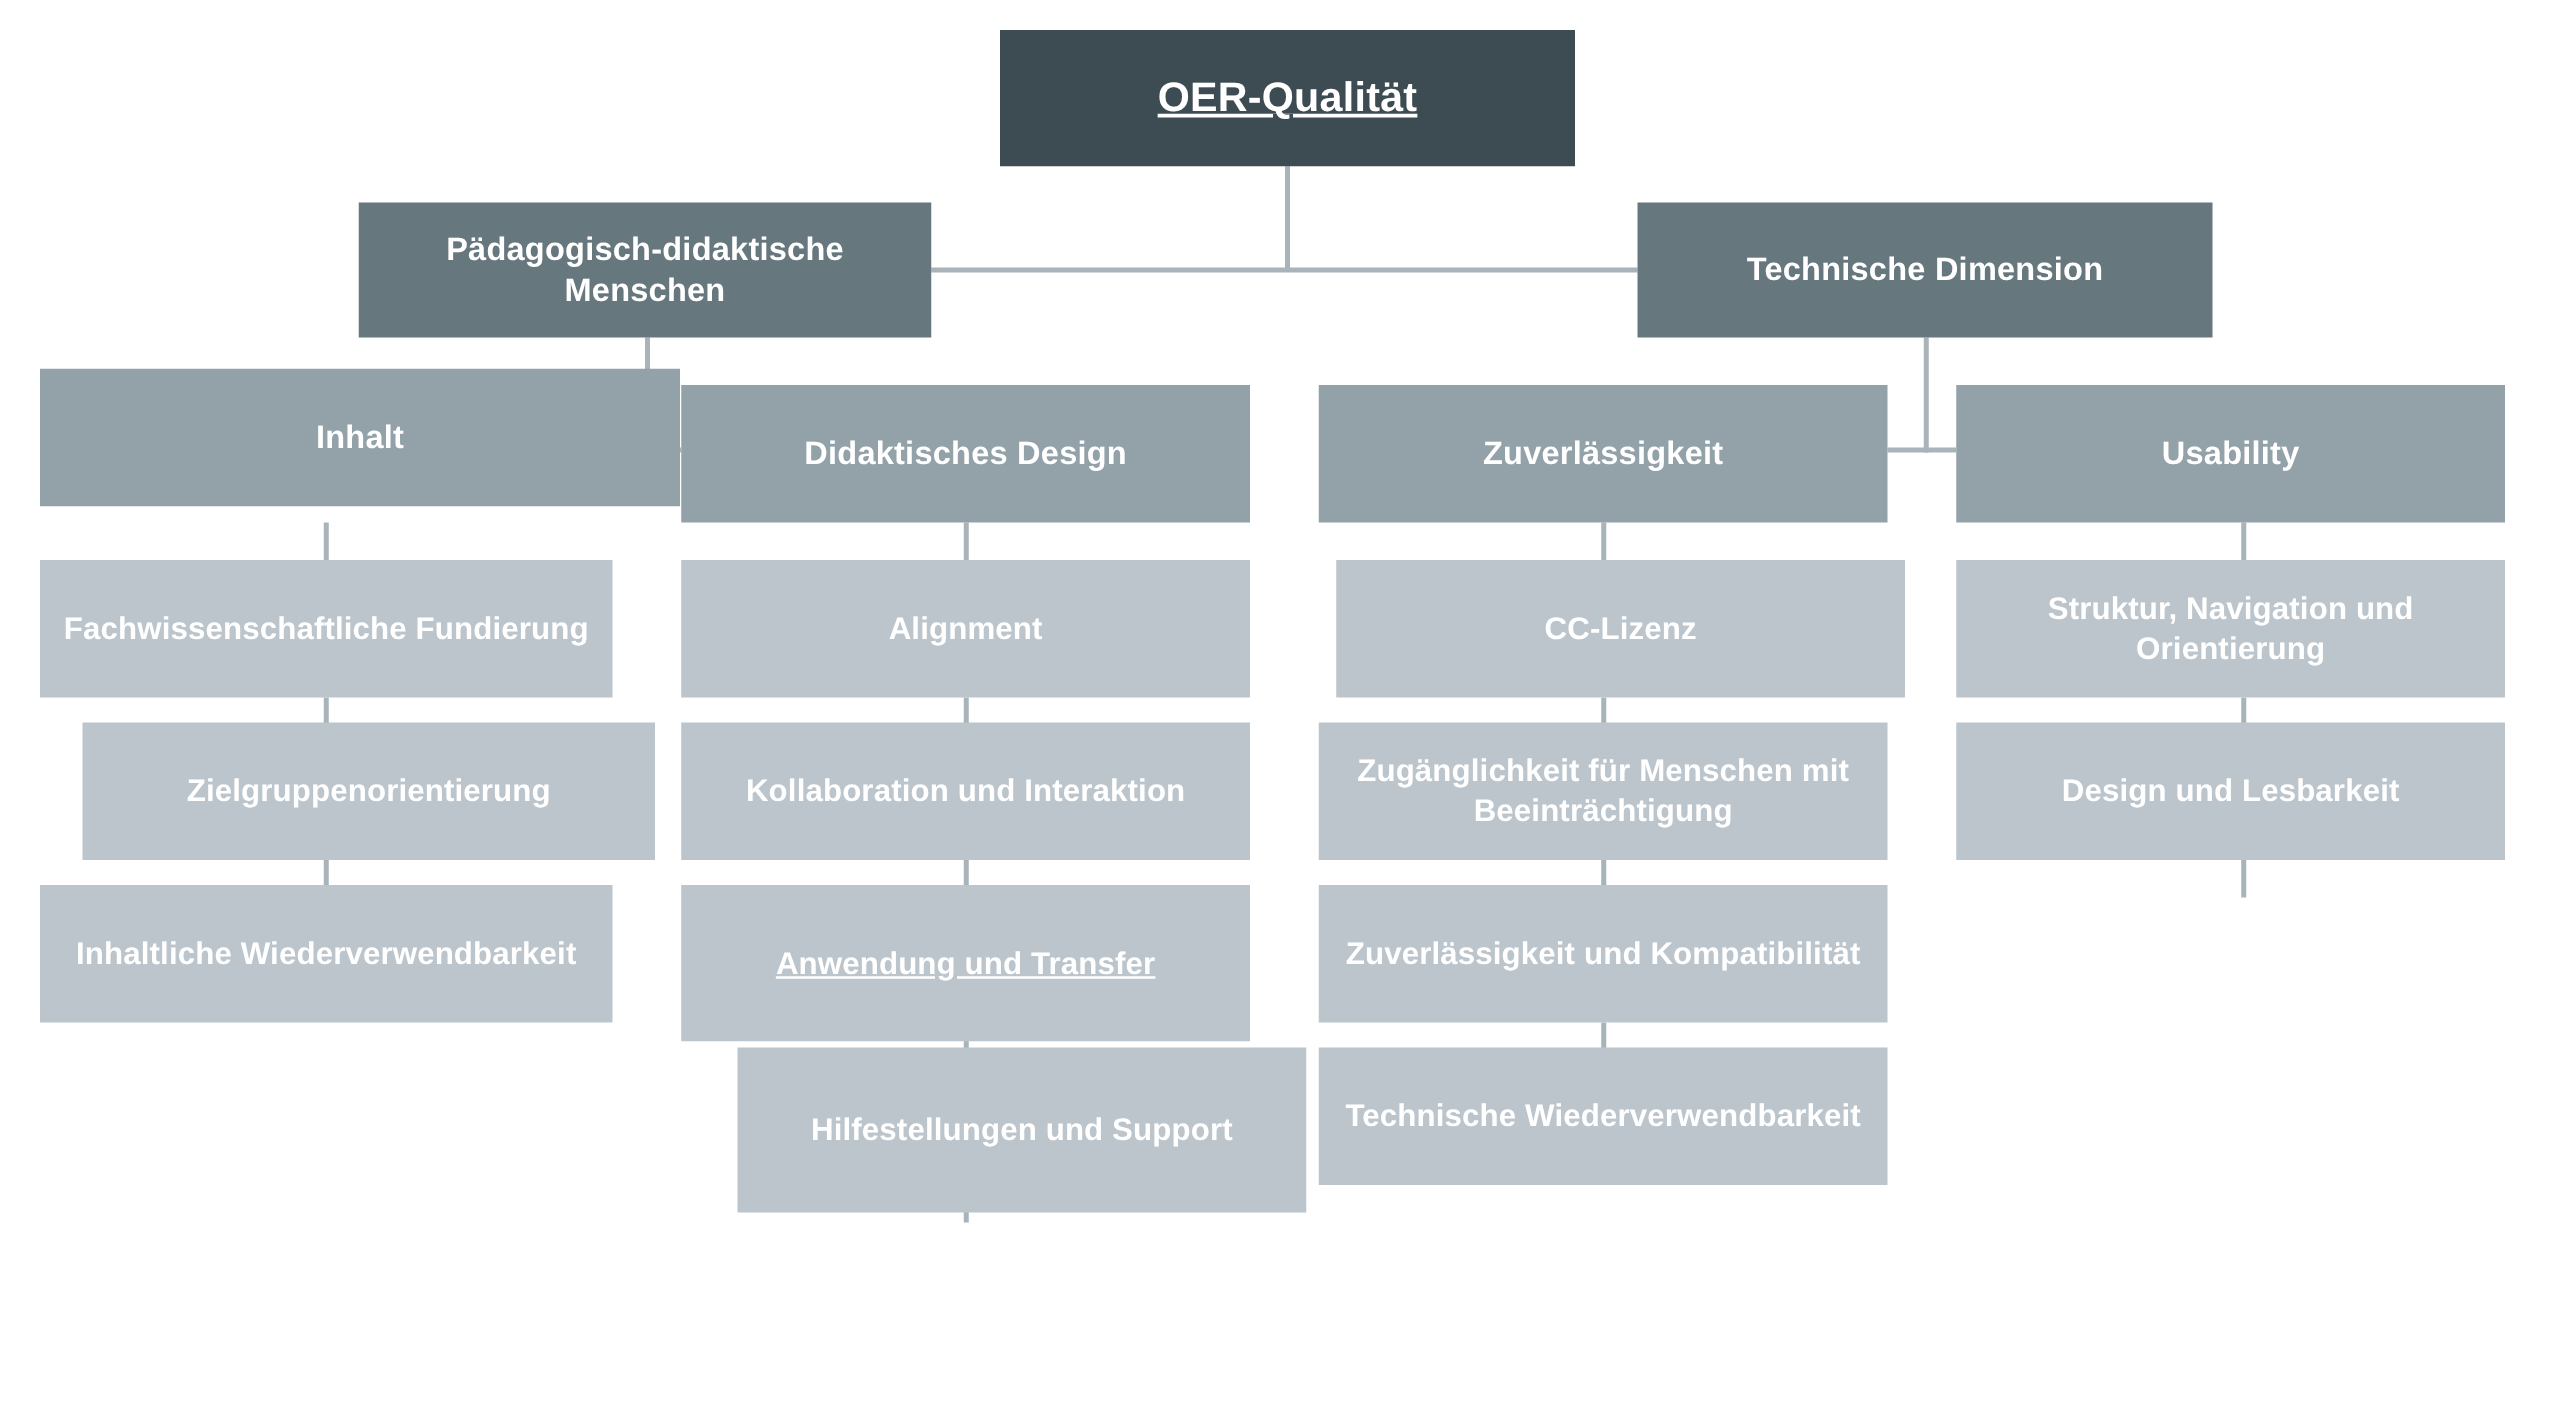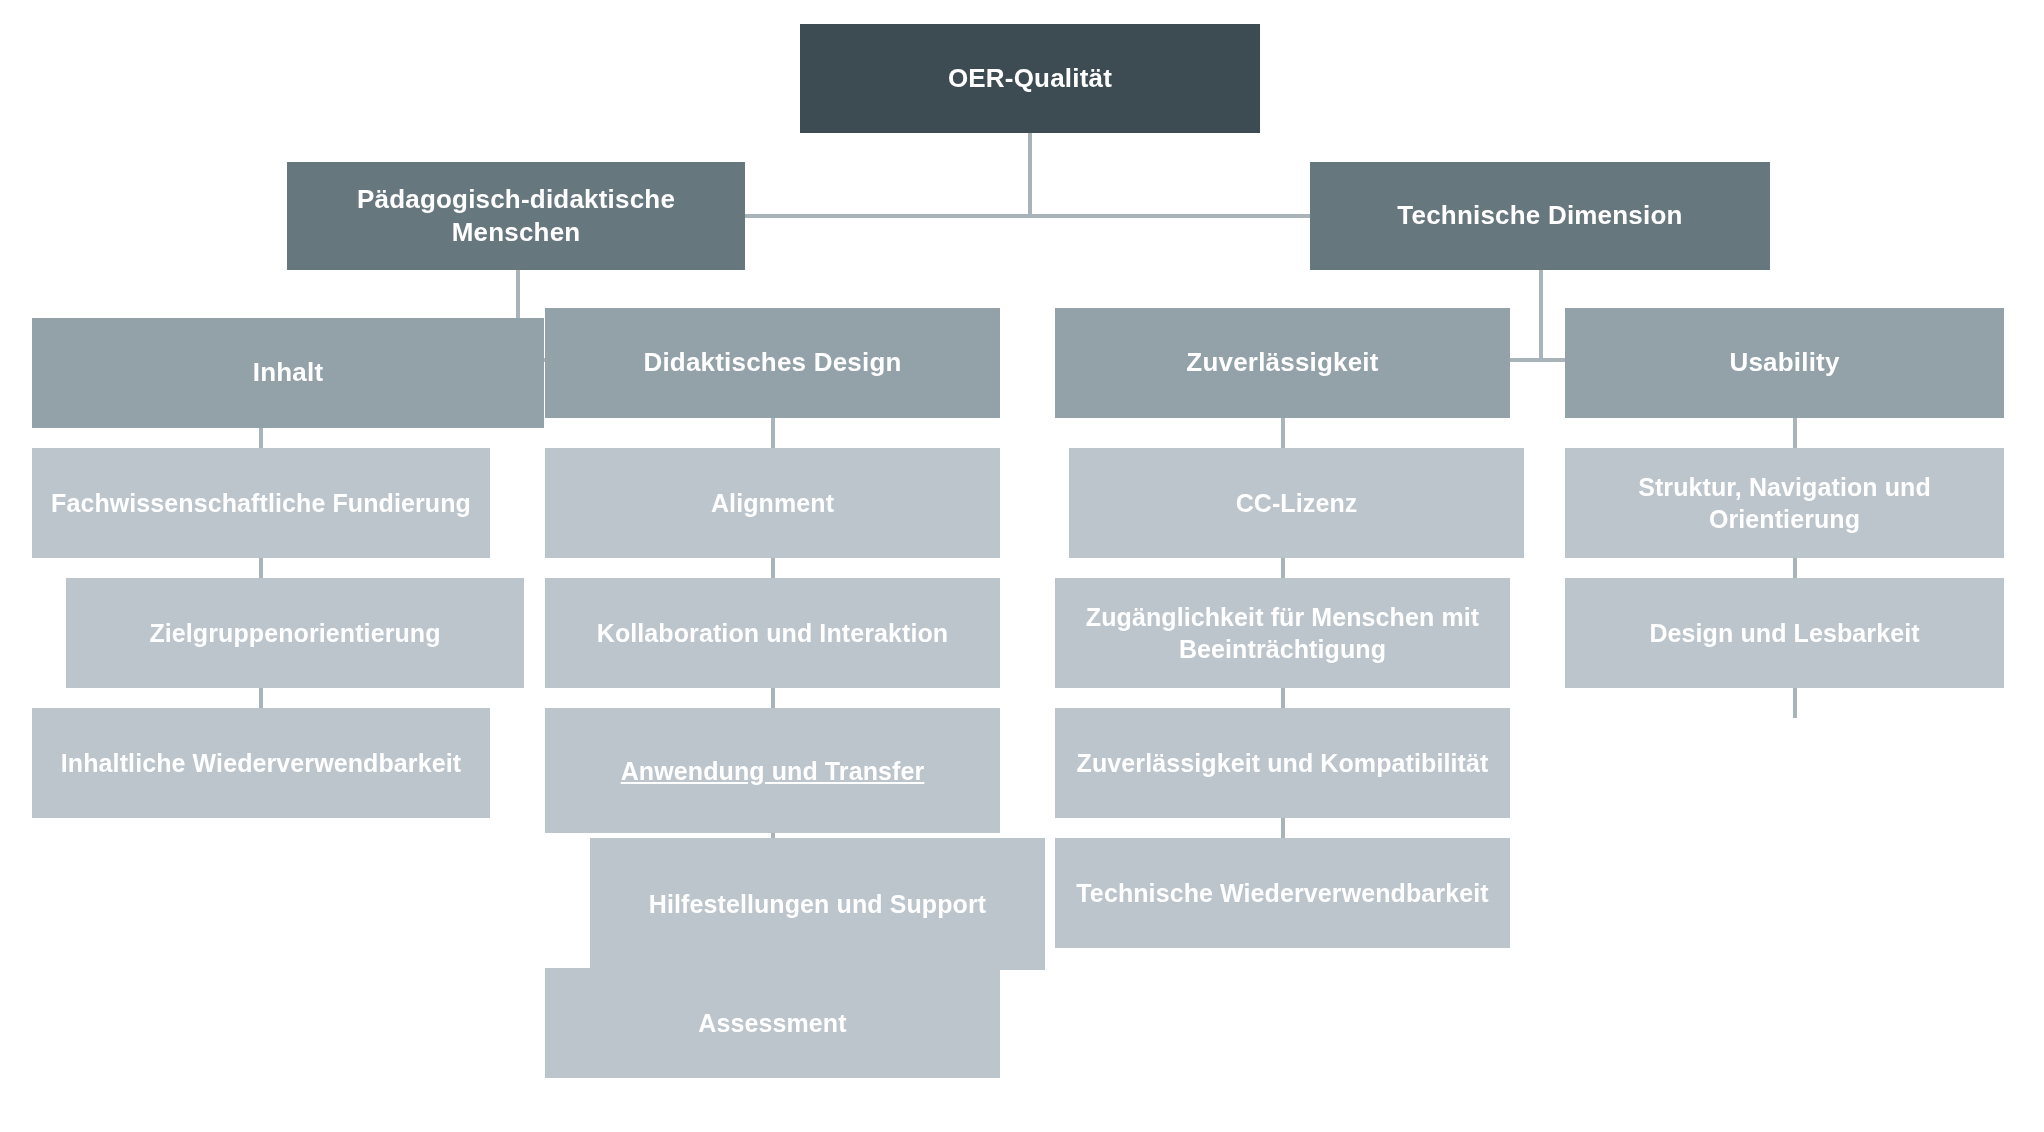--- a/index.html
+++ b/index.html
@@ -25,22 +25,23 @@
     text-align: center;
     color: #ffffff;
     font-weight: bold;
     line-height: 1.28;
     box-sizing: border-box;
     padding: 4px 10px;
     z-index: 3;
   }
   .lvl-root {
     background: #3d4c52;
-    font-size: 26px;
+    font-size: 33px;
     letter-spacing: 0.2px;
+    text-decoration: underline;
   }
   .lvl-dim {
     background: #67777e;
     font-size: 26px;
     letter-spacing: 0.2px;
   }
   .lvl-cat {
     background: #93a1a9;
     font-size: 26px;
     letter-spacing: 0.2px;
@@ -91,37 +92,36 @@
   <div class="conn conn-v" style="left:1793px; top:418px; height:30px;"></div>
   <div class="conn conn-v" style="left:1793px; top:558px; height:30px;"></div>
   <div class="conn conn-v" style="left:1793px; top:688px; height:30px;"></div>
 
   <div class="node lvl-root" style="left:800px; top:24px; width:460px; height:109px;">OER-Qualität</div>
 
   <div class="node lvl-dim" style="left:287px; top:162px; width:458px; height:108px;">Pädagogisch-didaktische Menschen</div>
 
   <div class="node lvl-dim" style="left:1310px; top:162px; width:460px; height:108px;">Technische Dimension</div>
 
-  <div class="node lvl-cat" style="left:32px; top:318px; width:512px; height:110px;">Inhalt</div>
+  <div class="node lvl-cat" style="left:32px; top:295px; width:512px; height:110px;">Inhalt</div>
 
   <div class="node lvl-cat" style="left:545px; top:308px; width:455px; height:110px;">Didaktisches Design</div>
 
   <div class="node lvl-cat" style="left:1055px; top:308px; width:455px; height:110px;">Zuverlässigkeit</div>
 
   <div class="node lvl-cat" style="left:1565px; top:308px; width:439px; height:110px;">Usability</div>
 
   <div class="node lvl-leaf" style="left:32px; top:448px; width:458px; height:110px;">Fachwissenschaftliche Fundierung</div>
   <div class="node lvl-leaf" style="left:32px; top:578px; width:458px; height:110px;margin-left:34px;">Zielgruppenorientierung</div>
   <div class="node lvl-leaf" style="left:32px; top:708px; width:458px; height:110px;">Inhaltliche Wiederverwendbarkeit</div>
 
   <div class="node lvl-leaf" style="left:545px; top:448px; width:455px; height:110px;">Alignment</div>
   <div class="node lvl-leaf" style="left:545px; top:578px; width:455px; height:110px;">Kollaboration und Interaktion</div>
   <div class="node lvl-leaf" style="left:545px; top:708px; width:455px; height:125px;text-decoration:underline;">Anwendung und Transfer</div>
   <div class="node lvl-leaf" style="left:545px; top:838px; width:455px; height:132px;margin-left:45px;">Hilfestellungen und Support</div>
-  <div class="node lvl-leaf" style="left:545px; top:968px; width:455px; height:110px;">Assessment</div>
 
   <div class="node lvl-leaf" style="left:1055px; top:448px; width:455px; height:110px;margin-left:14px;">CC-Lizenz</div>
   <div class="node lvl-leaf" style="left:1055px; top:578px; width:455px; height:110px;">Zugänglichkeit für Menschen mit Beeinträchtigung</div>
   <div class="node lvl-leaf" style="left:1055px; top:708px; width:455px; height:110px;padding-left:10px;">Zuverlässigkeit und Kompatibilität</div>
   <div class="node lvl-leaf" style="left:1055px; top:838px; width:455px; height:110px;">Technische Wiederverwendbarkeit</div>
 
   <div class="node lvl-leaf" style="left:1565px; top:448px; width:439px; height:110px;">Struktur, Navigation und Orientierung</div>
   <div class="node lvl-leaf" style="left:1565px; top:578px; width:439px; height:110px;">Design und Lesbarkeit</div>
 
 </div>

